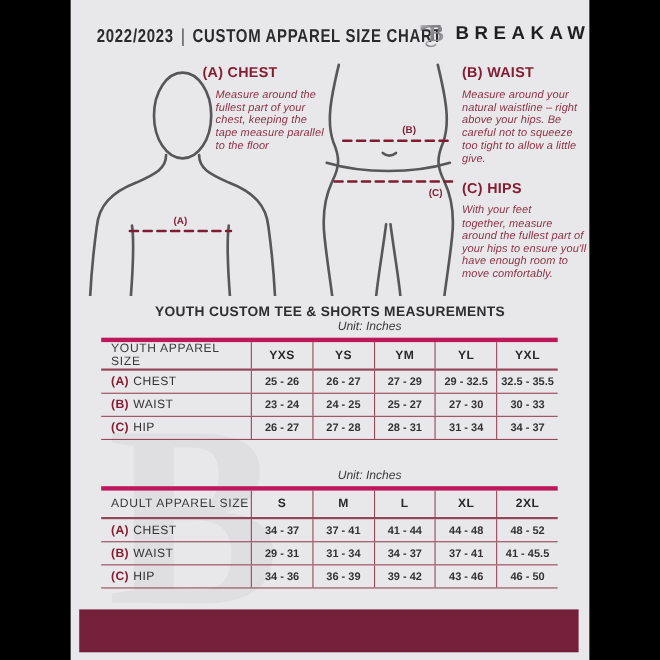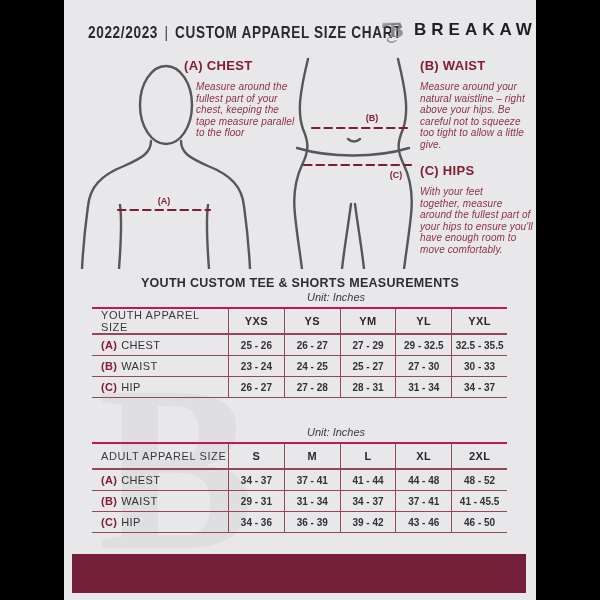--- a/index.html
+++ b/index.html
@@ -26,21 +26,21 @@
   .fig .dash{stroke:#7e1c33;stroke-width:2.2;stroke-dasharray:7.5 5;}
   .fig text{font-family:"Liberation Sans",sans-serif;font-size:9px;font-weight:bold;fill:#7e1c33;}
 
   
   .tbl-title{position:absolute;left:0;width:472px;text-align:center;font-weight:bold;
              font-size:12.5px;color:#2e2e30;letter-spacing:.3px;z-index:1;}
   .tbl-unit{position:absolute;left:0;width:472px;text-align:center;font-style:italic;
             font-size:11px;color:#3a3a3c;z-index:1;margin-left:36px;}
   .size-table{position:absolute;left:28px;width:415px;z-index:1;}
   .t-row{display:flex;border-bottom:1px solid #96465a;}
-  .t-row.t-head{border-top:2px solid #be185d;border-bottom:2px solid #96465a;}
+  .t-row.t-head{border-top:4px solid #be185d;border-bottom:2px solid #96465a;}
   .t-row.t-head .cell{height:24px;}
   .t-row .cell{height:20px;}
   .cell{display:flex;align-items:center;justify-content:center;box-sizing:border-box;}
   .cell.lbl{width:136px;justify-content:flex-start;padding-left:9px;font-size:11px;
             color:#3a3a3c;letter-spacing:.6px;}
   .cell.val{width:55.8px;border-left:1px solid #96465a;font-size:10px;color:#323234;font-weight:bold;}
   .cell.val.hd{font-weight:bold;font-size:11px;color:#28282a;letter-spacing:.4px;}
   .row-lbl .pfx{font-weight:bold;color:#851c32;margin-right:4px;font-size:11px;letter-spacing:.3px;}
   .row-lbl .nm{color:#323234;font-size:11px;letter-spacing:.4px;}
 

